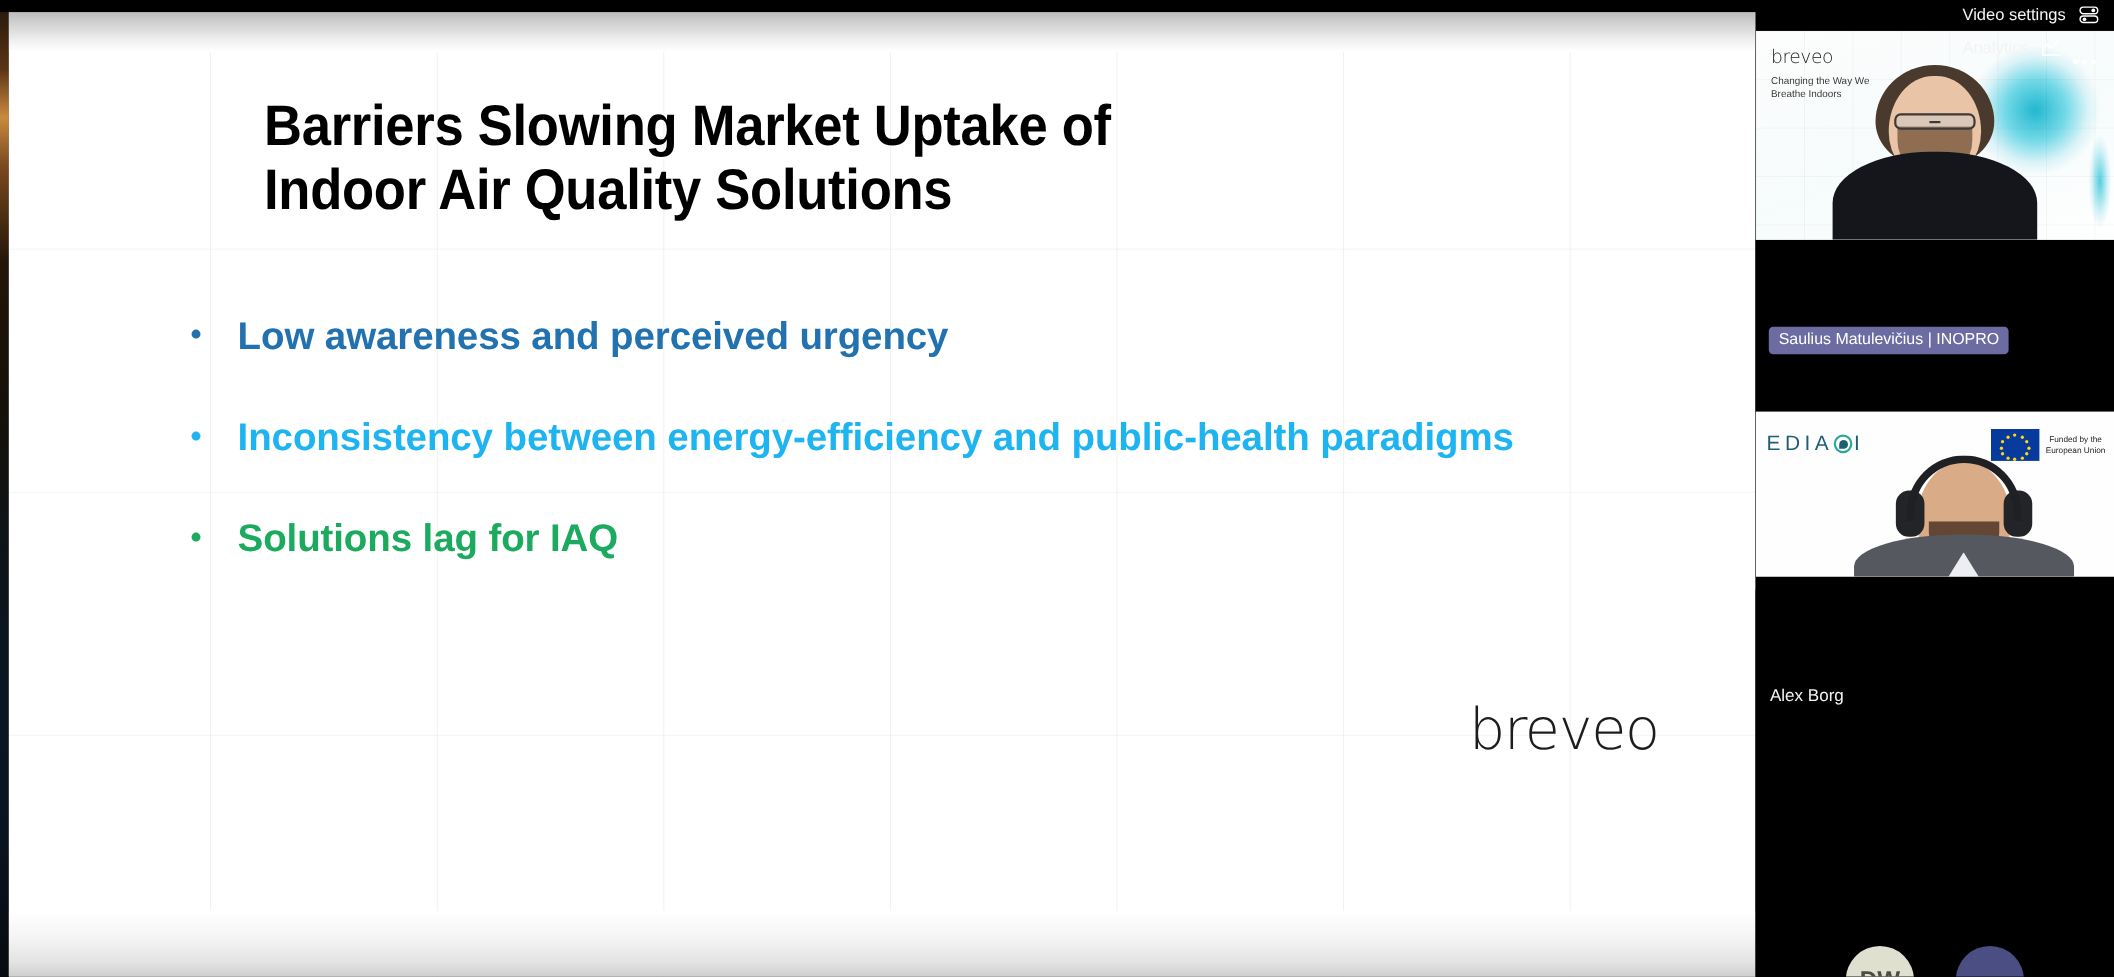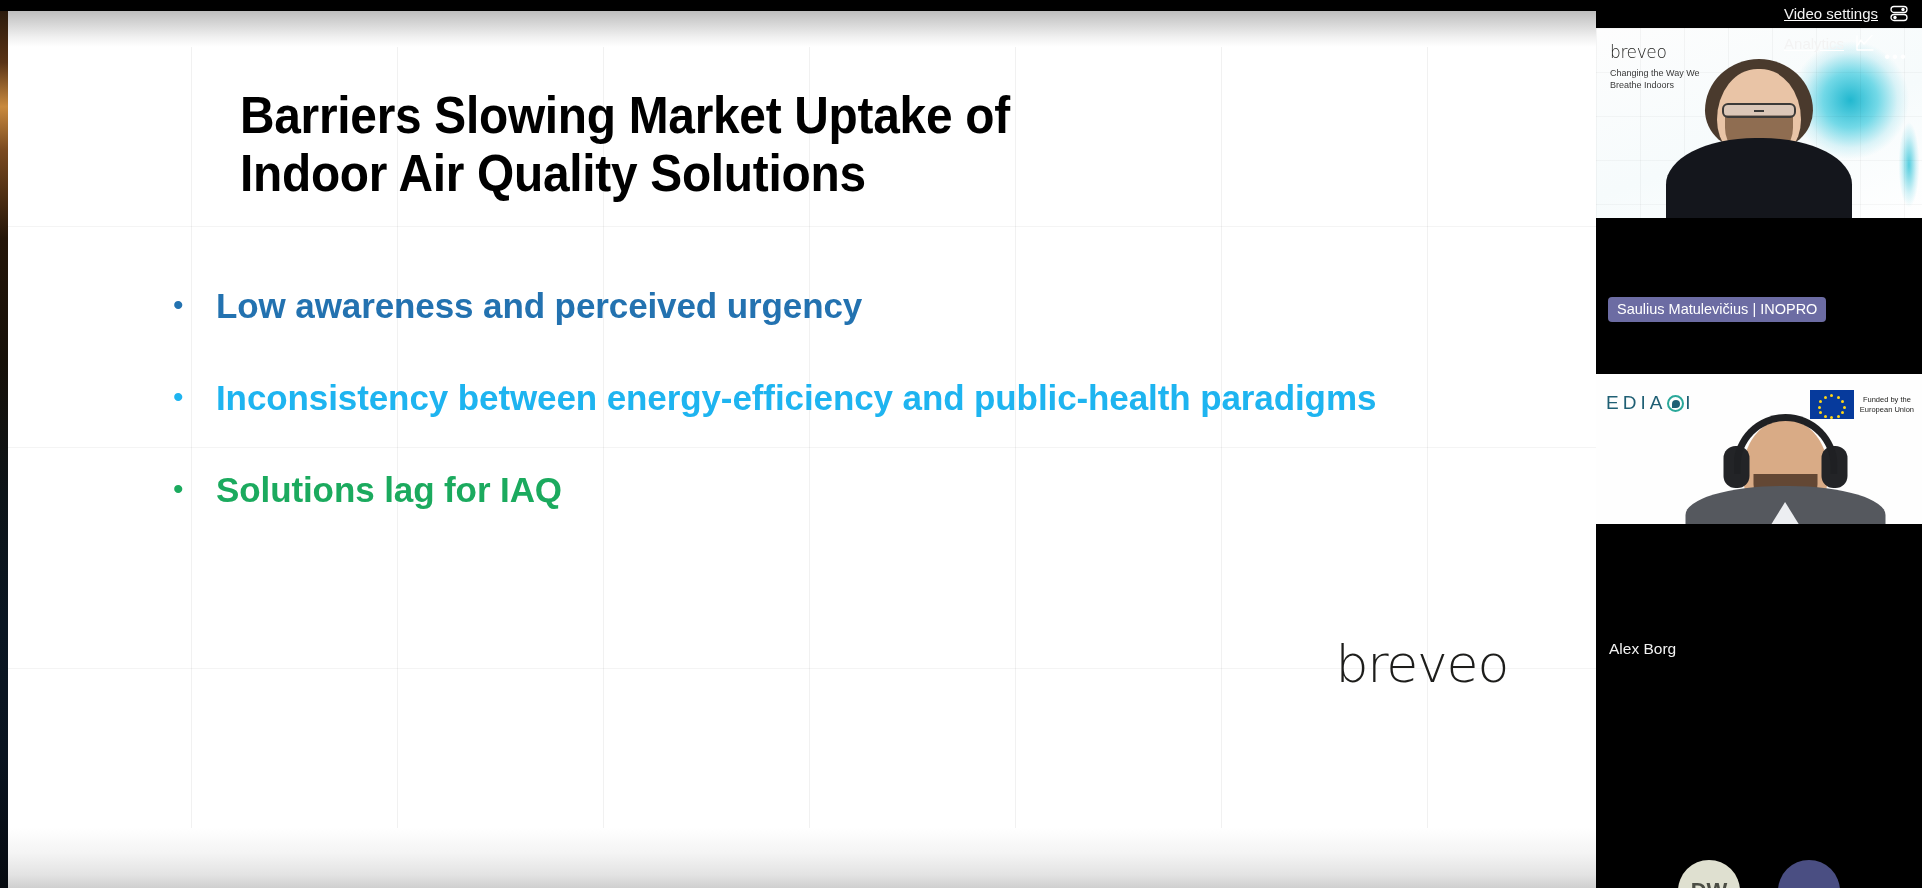--- a/index.html
+++ b/index.html
@@ -387,21 +387,20 @@
     clip-path: polygon(50% 0, 100% 100%, 0 100%);
   }
 
   
   .tile4 { top: 536px; height: 190px; }
   .tile-name-plain {
     position: absolute;
     left: 13px; top: 88px;
     color: #f2f2f2;
     font-size: 15.5px;
-    margin-top: 16px;
   }
 
   
   .tile5 { top: 726px; height: 162px; }
   .avatar-row {
     position: absolute;
     left: 0; top: 134px;
     width: 326px;
     display: flex;
     justify-content: center;
@@ -427,21 +426,20 @@
     text-align: right;
     color: #ffffff;
   }
   .ctl-row {
     display: flex;
     align-items: center;
     justify-content: flex-start;
     gap: 10px;
     padding: 2px 4px;
     cursor: pointer;
-    text-decoration: underline;
   }
   .ctl-row + .ctl-row { margin-top: 4px; }
   .ctl-label {
     font-size: 15px;
     color: #f3f3f3;
     white-space: nowrap;
   }
   .ctl-icon {
     width: 22px; height: 22px;
     display: inline-flex;

